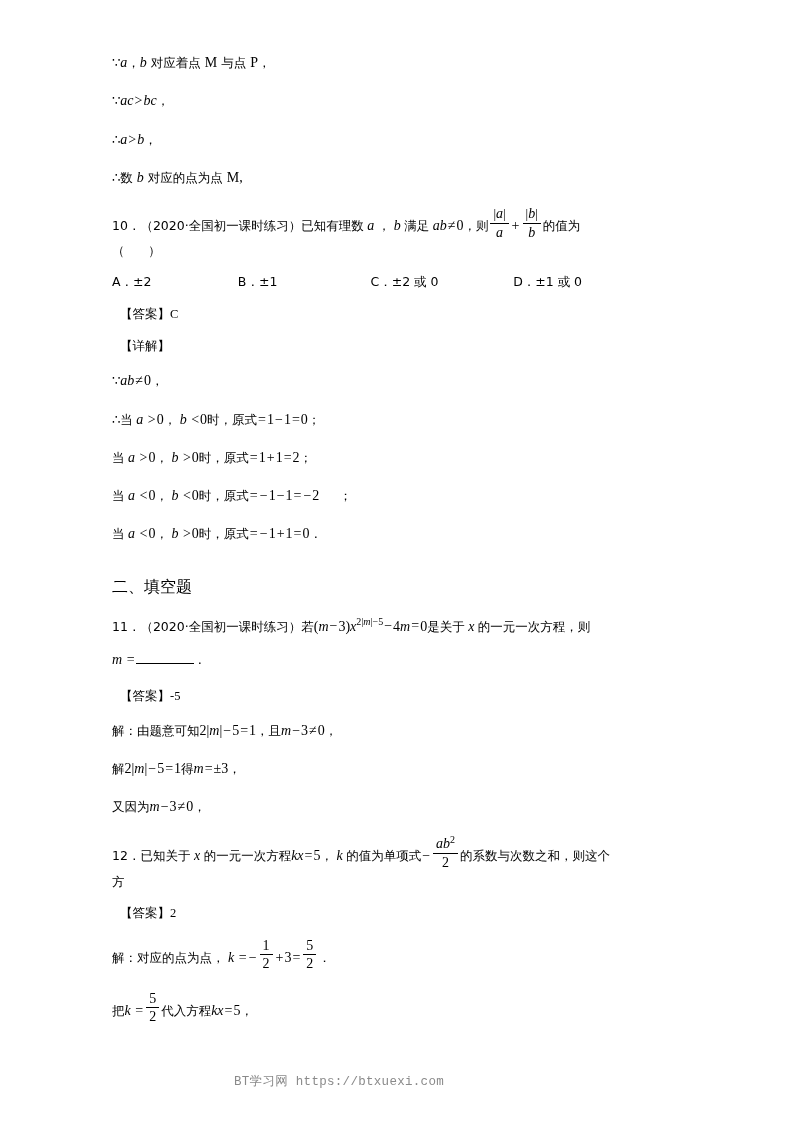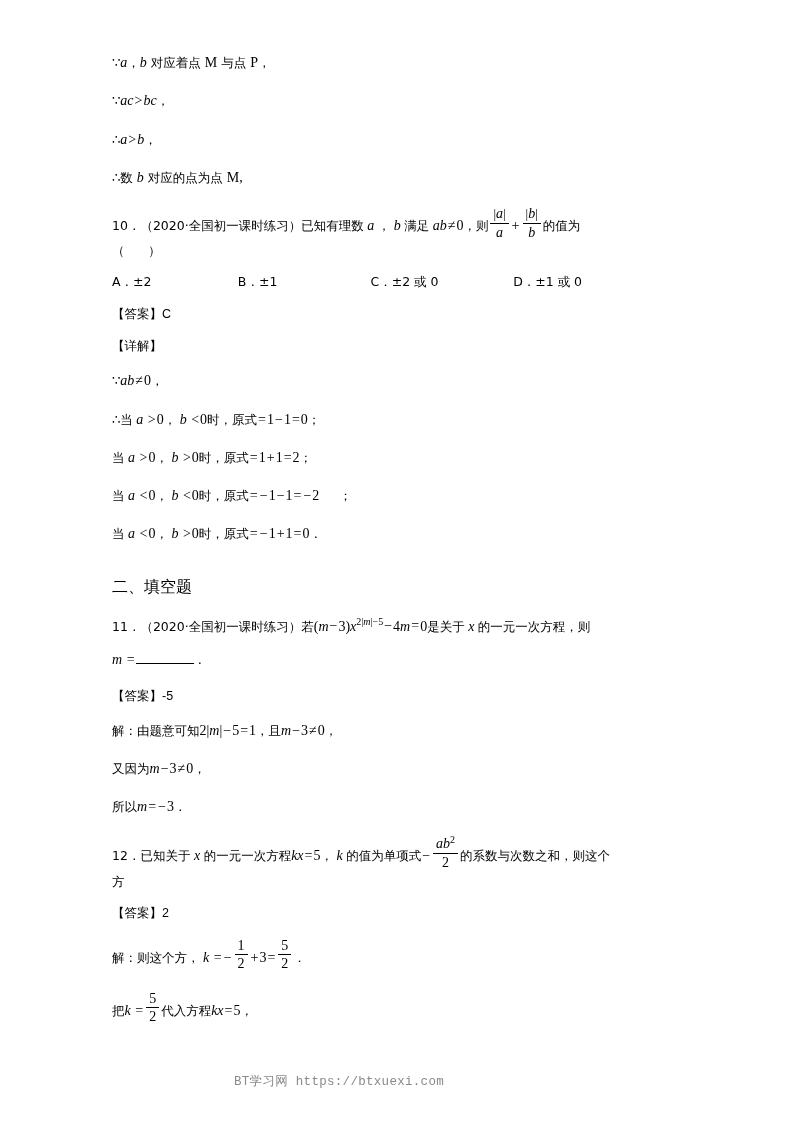--- a/index.html
+++ b/index.html
@@ -60,23 +60,23 @@
   }
   .opts > span {
     font-family: "DejaVu Sans", "Liberation Sans", sans-serif;
     font-size: 12.5px;
   }
   .opt-a { width: 120px; }
   .opt-b { width: 128px; }
   .opt-c { width: 140px; }
   .opt-d { width: 120px; }
   .ans {
-    font-family: Liberation Sans, sans-serif;
-    font-size: 12.5px;
-    margin: 0 0 15px 0;
+    font-family: Liberation Serif, serif;
+    font-size: 12.5px;
+    margin: 0 0 15px 8px;
   }
   .sec-title {
     font-family: "DejaVu Sans", "Liberation Sans", sans-serif;
     font-size: 16px;
     margin: 32px 0 16px 0;
   }
   
   .frac {
     display: inline-block;
     vertical-align: -0.52em;
@@ -190,38 +190,38 @@
   <p class="line">
     <span class="mi">m&nbsp;</span><span class="mo">=</span><span class="blank"></span><span class="cn">．</span>
   </p>
 
   <p class="ans">【答案】-5</p>
 
   <p class="line">
     <span class="cn">解：由题意可知</span><span class="mn">2</span><span class="abs mn">|</span><span class="mi">m</span><span class="abs mn">|</span><span class="mo">−</span><span class="mn">5</span><span class="mo">=</span><span class="mn">1</span><span class="cn">，且</span><span class="mi">m</span><span class="mo">−</span><span class="mn">3</span><span class="mo">≠</span><span class="mn">0</span><span class="cn">，</span>
   </p>
 
+  <p class="line">
+    <span class="cn">解</span><span class="mn">2</span><span class="abs mn">|</span><span class="mi">m</span><span class="abs mn">|</span><span class="mo">−</span><span class="mn">5</span><span class="mo">=</span><span class="mn">1</span><span class="cn">得</span><span class="mi">m</span><span class="mo">=</span><span class="mn">±3</span><span class="cn">，</span>
+  </p>
 
   <p class="line">
     <span class="cn">又因为</span><span class="mi">m</span><span class="mo">−</span><span class="mn">3</span><span class="mo">≠</span><span class="mn">0</span><span class="cn">，</span>
   </p>
 
-  <p class="line">
-    <span class="cn">所以</span><span class="mi">m</span><span class="mo">=</span><span class="mo">−</span><span class="mn">3</span><span class="cn">．</span>
-  </p>
 
   <p class="line tight">
     <span class="cn">12．</span><span class="cn">已知关于</span><span class="mi">&nbsp;x&nbsp;</span><span class="cn">的一元一次方程</span><span class="mi">kx</span><span class="mo">=</span><span class="mn">5</span><span class="cn">，</span><span class="mi">&nbsp;k&nbsp;</span><span class="cn">的值为单项式</span><span class="mo">−</span><span class="frac"><span class="num"><span class="mi">ab</span><sup class="ex"><span class="mn">2</span></sup></span><span class="den mn">2</span></span><span class="cn">的系数与次数之和，则这个方</span>
   </p>
 
 
   <p class="ans">【答案】2</p>
 
   <p class="line">
-    <span class="cn">解：则这个方，</span><span class="mi">&nbsp;k&nbsp;</span><span class="mo">=</span><span class="mo">−</span><span class="frac"><span class="num mn">1</span><span class="den mn">2</span></span><span class="mo">+</span><span class="mn">3</span><span class="mo">=</span><span class="frac"><span class="num mn">5</span><span class="den mn">2</span></span><span class="cn">．</span>
+    <span class="cn">解：对应的点为点，</span><span class="mi">&nbsp;k&nbsp;</span><span class="mo">=</span><span class="mo">−</span><span class="frac"><span class="num mn">1</span><span class="den mn">2</span></span><span class="mo">+</span><span class="mn">3</span><span class="mo">=</span><span class="frac"><span class="num mn">5</span><span class="den mn">2</span></span><span class="cn">．</span>
   </p>
 
   <p class="line">
     <span class="cn">把</span><span class="mi">k&nbsp;</span><span class="mo">=</span><span class="frac"><span class="num mn">5</span><span class="den mn">2</span></span><span class="cn">代入方程</span><span class="mi">kx</span><span class="mo">=</span><span class="mn">5</span><span class="cn">，</span>
   </p>
 
   <div class="footer">BT学习网 https://btxuexi.com</div>
 </div>
 
 </body></html>

